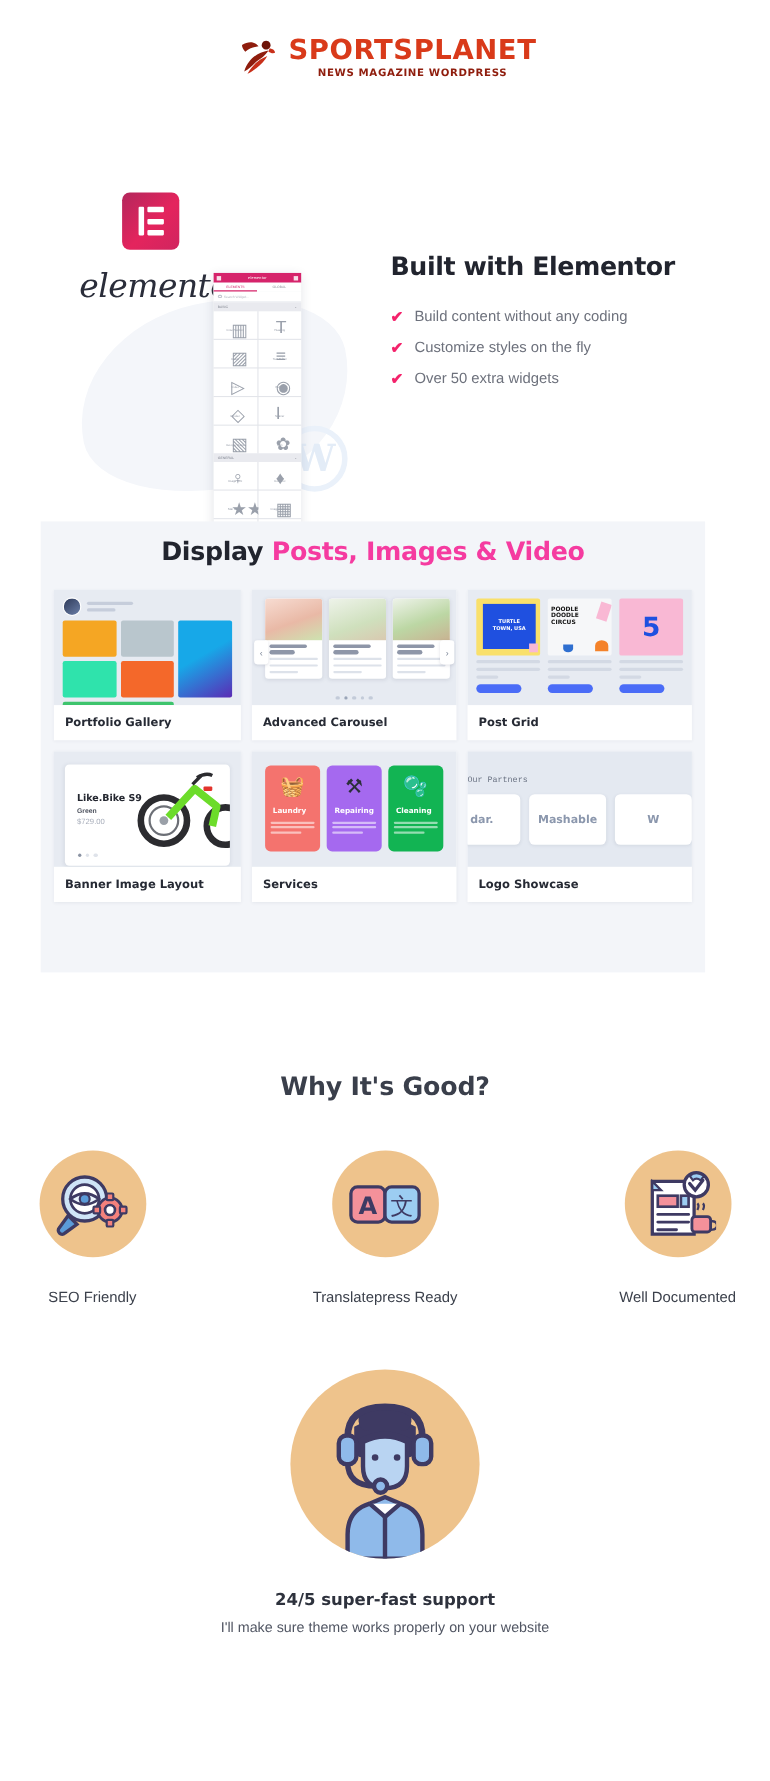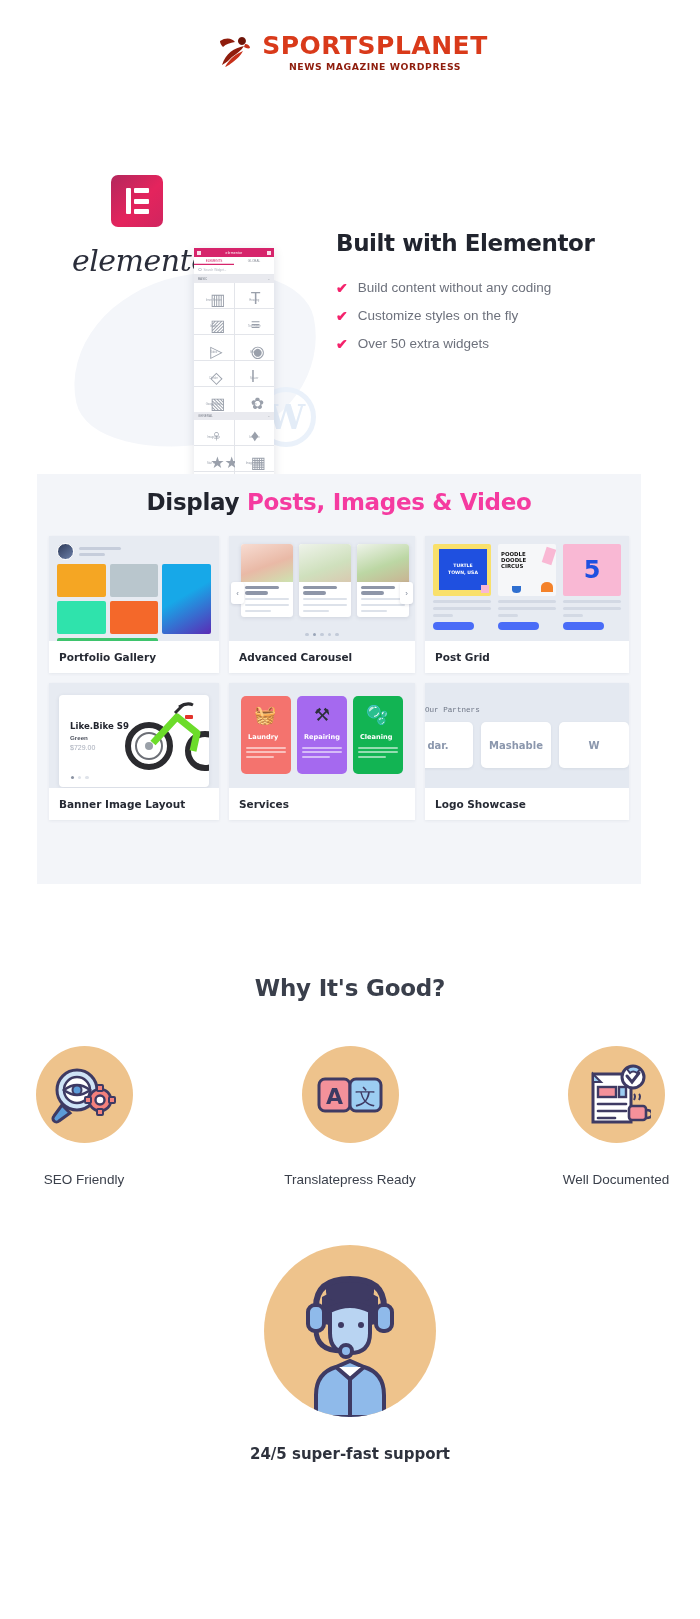--- a/index.html
+++ b/index.html
@@ -103,21 +103,21 @@
   .el-panel-footer {
     position:absolute; bottom:0; left:0; right:0; height:11px;
     background:#3b4151; display:flex; align-items:center; padding:0 3px; gap:3px;
   }
   .el-panel-footer .fic { width:4.5px; height:4.5px; border:.7px solid #9fa5b2; border-radius:1px; }
   .el-panel-footer .pub {
     margin-left:auto; background:#3cb878; color:#fff; font-size:3.1px;
     border-radius:2px; padding:1.6px 6px; display:flex; align-items:center; gap:2px;
   }
 
-  .el-right { position:absolute; left:336px; top:125px; width:300px; }
+  .el-right { position:absolute; left:355px; top:125px; width:300px; }
   .el-title {
     font-family:"DejaVu Sans", sans-serif; font-weight:bold;
     font-size:23px; color:#21242e; letter-spacing:-.4px;
   }
   .el-list { margin-top:24px; display:flex; flex-direction:column; gap:13px; }
   .el-li { display:flex; align-items:center; gap:10px; }
   .el-li .chk { color:#f4226b; font-size:14px; font-weight:bold; line-height:1; }
   .el-li .txt { font-size:13.5px; color:#6d717c; }
 
   
@@ -700,13 +700,14 @@
 
       <path d="M30 62 q0 22 26 22" fill="none" stroke="#3e3a63" stroke-width="5"></path>
       <circle cx="60" cy="84" r="6" fill="#8fbaea" stroke="#3e3a63" stroke-width="4"></circle>
 
       <path d="M30 150 v-22 q0-22 20-28 l14-6 l14 6 q20 6 20 28 v22z" fill="#8fbaea" stroke="#3e3a63" stroke-width="4"></path>
       <path d="M50 100 l14 12 l14-12" fill="#fff" stroke="#3e3a63" stroke-width="4"></path>
       <path d="M64 112 v38" stroke="#3e3a63" stroke-width="4"></path>
     </svg>
   </div>
   <div class="s-title">24/5 super-fast support</div>
+  <div class="s-sub2">I'll make sure theme works properly on your website</div>
 </div>
 
 </body></html>

